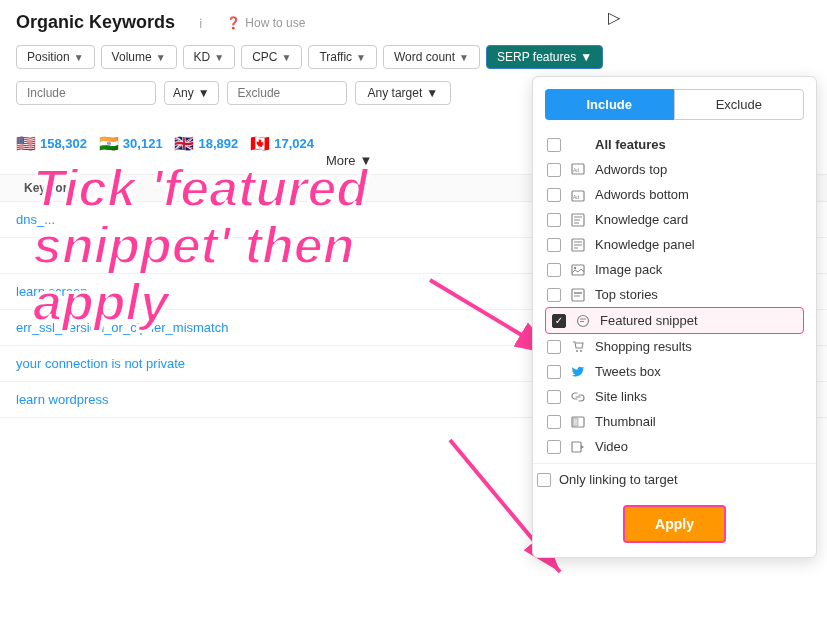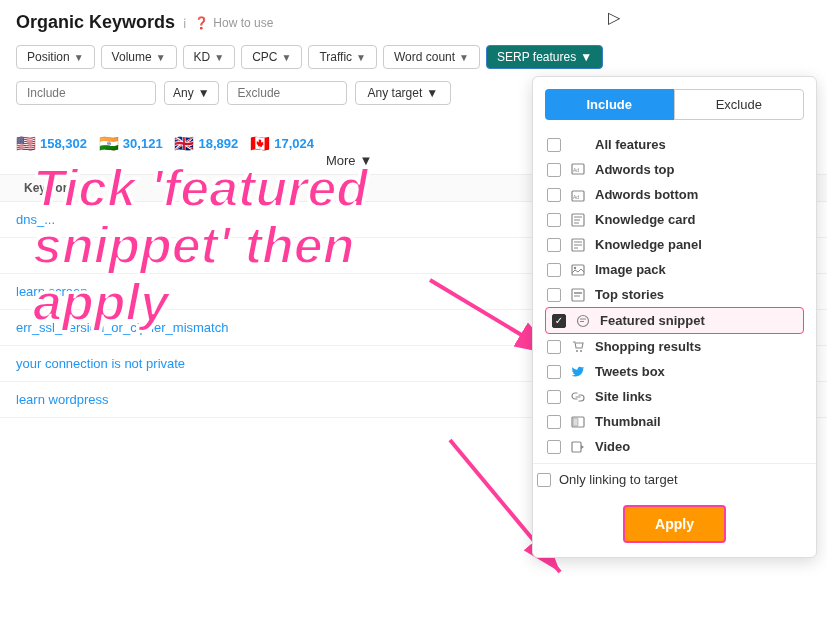--- a/index.html
+++ b/index.html
@@ -1,19 +1,19 @@
 <!DOCTYPE html>
 <html><head>
   <meta charset="utf-8">
   <style>
     * { box-sizing: border-box; margin: 0; padding: 0; }
     body { font-family: -apple-system, BlinkMacSystemFont, 'Segoe UI', Arial, sans-serif; font-size: 13px; background: #fff; width: 827px; height: 624px; overflow: hidden; position: relative; }
 
     
-    .page-header { display: flex; align-items: center; padding: 12px 16px 8px; gap: 8px; }
+    .page-header { display: flex; align-items: center; padding: 12px 16px 8px; gap: 24px; }
     .page-title { font-size: 18px; font-weight: 700; color: #1a1a1a; }
     .help-link { color: #999; font-size: 12px; display: flex; align-items: center; gap: 4px; cursor: pointer; }
     .help-link span { color: #999; }
 
     
     .toolbar { display: flex; align-items: center; padding: 4px 16px 8px; gap: 6px; flex-wrap: wrap; }
     .filter-btn { display: flex; align-items: center; gap: 4px; border: 1px solid #ccc; border-radius: 4px; padding: 4px 10px; font-size: 12px; color: #333; background: #fff; cursor: pointer; white-space: nowrap; }
     .filter-btn .arrow { font-size: 10px; color: #666; }
     .serp-btn { background: #fff; border: 1px solid #ccc; border-radius: 4px; padding: 4px 10px; font-size: 12px; color: #333; cursor: pointer; display: flex; align-items: center; gap: 4px; font-weight: 500; }
 
@@ -48,21 +48,21 @@
     .tab-exclude { flex: 1; background: #fff; color: #333; border: 1px solid #ccc; padding: 7px 0; font-size: 13px; border-radius: 0 4px 4px 0; cursor: pointer; }
 
     
     .feature-list { padding: 4px 12px; }
     .feature-item { display: flex; align-items: center; gap: 8px; padding: 5px 2px; }
     .feature-item.highlighted { background: #fff3f8; border: 1.5px solid #ff3d9a; border-radius: 4px; padding: 5px 6px; }
     .cb { width: 14px; height: 14px; border: 1px solid #aaa; border-radius: 2px; background: #fff; flex-shrink: 0; display: flex; align-items: center; justify-content: center; }
     .cb.checked { background: #333; border-color: #333; color: #fff; font-size: 10px; }
     .feature-icon { width: 18px; height: 14px; display: flex; align-items: center; justify-content: center; flex-shrink: 0; }
     .feature-icon svg { width: 14px; height: 14px; }
-    .feature-label { font-size: 13px; color: #333; font-weight: bold; }
+    .feature-label { font-size: 13px; color: #333; }
     .feature-label.bold { font-weight: 700; }
 
     
     .only-linking { display: flex; align-items: center; gap: 8px; padding: 8px 4px 8px; border-top: 1px solid #eee; }
     .only-linking-label { font-size: 13px; color: #333; }
 
     
     .apply-row { padding: 10px 12px 14px; }
     .apply-btn { background: #ff9800; color: #fff; border: 2px solid #ff3d9a; border-radius: 4px; padding: 9px 30px; font-size: 14px; font-weight: 600; cursor: pointer; display: block; margin: 0 auto; }
 

